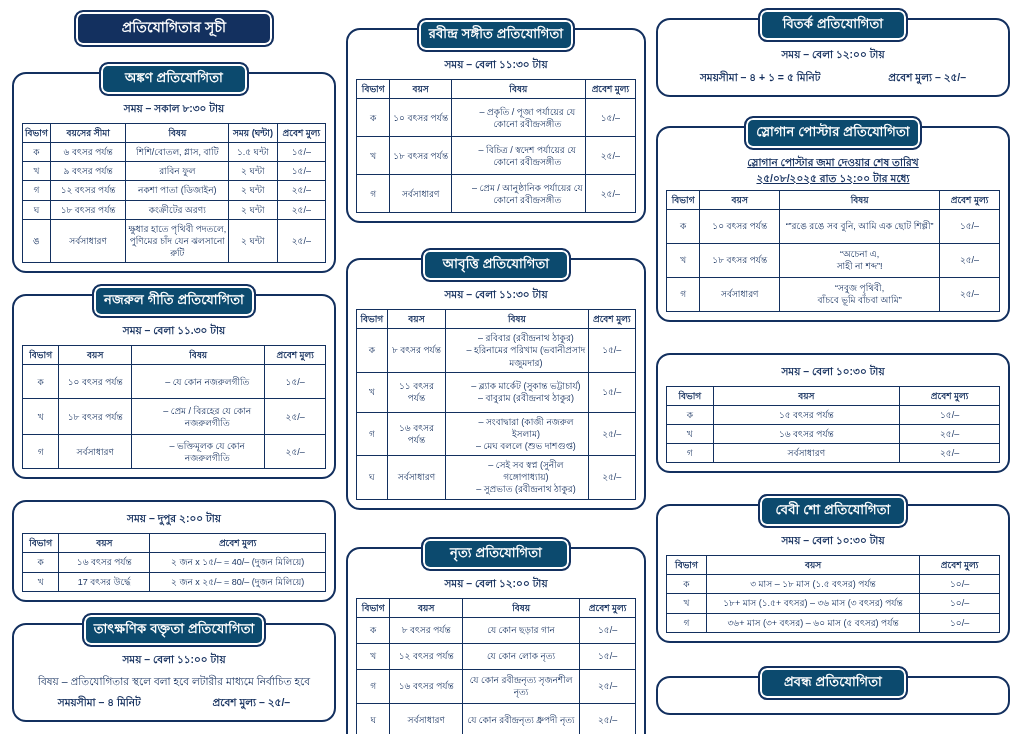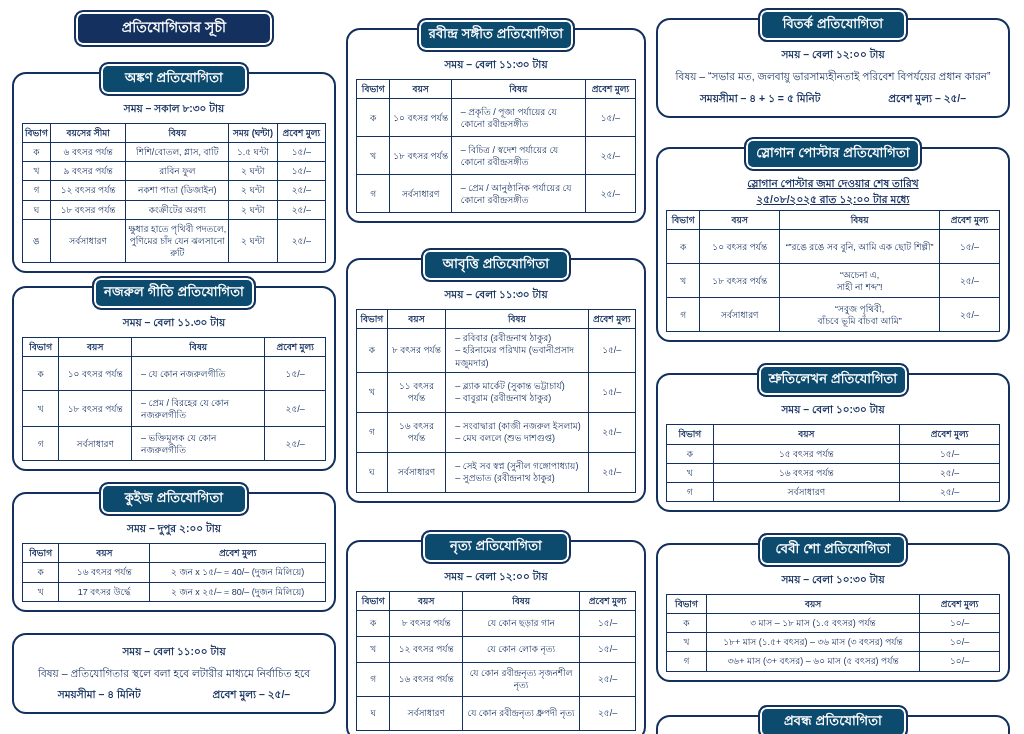--- a/index.html
+++ b/index.html
@@ -70,21 +70,21 @@
     border-radius: 24px;
   }
   th, td {
     border: 1px solid #13305f;
     padding: 3px 2px;
     text-align: center;
     vertical-align: middle;
     line-height: 1.35;
   }
   th { font-weight: bold; font-size: 9px; }
-  td.left { text-align: left; padding-left: 9px; }
+  td.left { text-align: center; padding-left: 20px; }
 
   .footrow {
     display: flex;
     justify-content: space-around;
     font-size: 10.5px;
     font-weight: bold;
     margin-top: 6px;
   }
 </style>
 </head>
@@ -146,21 +146,21 @@
             <td>ঙ</td>
             <td>সর্বসাধারণ</td>
             <td>ক্ষুধার হাতে পৃথিবী পদতলে, পুণিমের চাঁদ যেন ঝলসানো রুটি</td>
             <td>২ ঘন্টা</td>
             <td>২৫/–</td>
           </tr>
         </tbody>
       </table>
     </div>
 
-    <div class="card" style="margin-top:4px">
+    <div class="card" style="margin-top:12px">
       <div class="pill-wrap">
           <div class="pill">নজরুল গীতি প্রতিযোগিতা</div>
         </div>
       <div class="time">সময় – বেলা ১১.৩০ টায়</div>
       <table>
         <thead>
             <tr>
           <th style="width:12%">বিভাগ</th>
           <th style="width:24%">বয়স</th>
           <th style="width:44%">বিষয়</th>
@@ -184,23 +184,20 @@
             <td>গ</td>
             <td>সর্বসাধারণ</td>
             <td class="left">– ভক্তিমূলক যে কোন নজরুলগীতি</td>
             <td>২৫/–</td>
           </tr>
         </tbody>
       </table>
     </div>
 
     <div class="card" style="margin-top:12px">
-      <div class="pill-wrap">
-          <div class="pill">কুইজ প্রতিযোগিতা</div>
-        </div>
       <div class="time">সময় – দুপুর ২:০০ টায়</div>
       <table>
         <thead>
             <tr>
           <th style="width:12%">বিভাগ</th>
           <th style="width:30%">বয়স</th>
           <th style="width:58%">প্রবেশ মুল্য</th>
         </tr>
           </thead>
         <tbody>
@@ -212,20 +209,23 @@
           <tr>
             <td>খ</td>
             <td>17 বৎসর উর্দ্ধে</td>
             <td>২ জন x ২৫/– = 80/– (দুজন মিলিয়ে)</td>
           </tr>
         </tbody>
       </table>
     </div>
 
     <div class="card" style="margin-top:12px">
+      <div class="pill-wrap">
+          <div class="pill">তাৎক্ষণিক বক্তৃতা প্রতিযোগিতা</div>
+        </div>
       <div class="time">সময় – বেলা ১১:০০ টায়</div>
       <div class="centerline">বিষয় – প্রতিযোগিতার স্থলে বলা হবে লটারীর মাধ্যমে নির্বাচিত হবে</div>
       <div class="footrow">
         <span>সময়সীমা – ৪ মিনিট</span>
         <span>প্রবেশ মুল্য – ২৫/–</span>
       </div>
     </div>
 
   </div>
 
@@ -360,21 +360,20 @@
 
   </div>
 
   <div class="col col3">
 
     <div class="card" style="margin-top:8px">
       <div class="pill-wrap">
           <div class="pill">বিতর্ক প্রতিযোগিতা</div>
         </div>
       <div class="time">সময় – বেলা ১২:০০ টায়</div>
-      <div class="centerline">বিষয় – “সভার মত, জলবায়ু ভারসাম্যহীনতাই পরিবেশ বিপর্যয়ের প্রধান কারন”</div>
       <div class="footrow">
         <span>সময়সীমা – ৪ + ১ = ৫ মিনিট</span>
         <span>প্রবেশ মুল্য – ২৫/–</span>
       </div>
     </div>
 
     <div class="card" style="margin-top:20px">
       <div class="pill-wrap">
           <div class="pill">স্লোগান পোস্টার প্রতিযোগিতা</div>
         </div>
@@ -408,23 +407,20 @@
             <td>সর্বসাধারণ</td>
             <td style="white-space:pre-line">“সবুজ পৃথিবী,
 বাঁচবে ভূমি বাঁচবা আমি”</td>
             <td>২৫/–</td>
           </tr>
         </tbody>
       </table>
     </div>
 
     <div class="card" style="margin-top:22px">
-      <div class="pill-wrap">
-          <div class="pill">শ্রুতিলেখন প্রতিযোগিতা</div>
-        </div>
       <div class="time">সময় – বেলা ১০:৩০ টায়</div>
       <table>
         <thead>
             <tr>
           <th style="width:14%">বিভাগ</th>
           <th style="width:56%">বয়স</th>
           <th style="width:30%">প্রবেশ মুল্য</th>
         </tr>
           </thead>
         <tbody>

